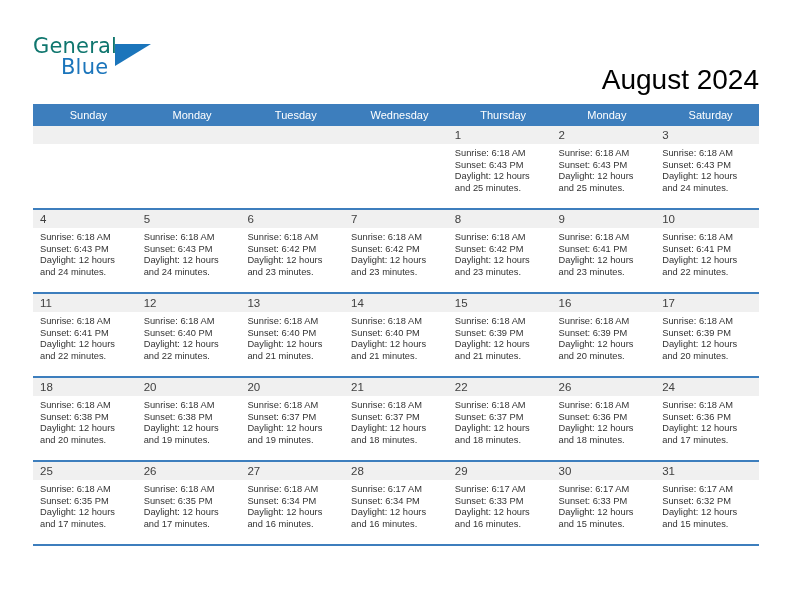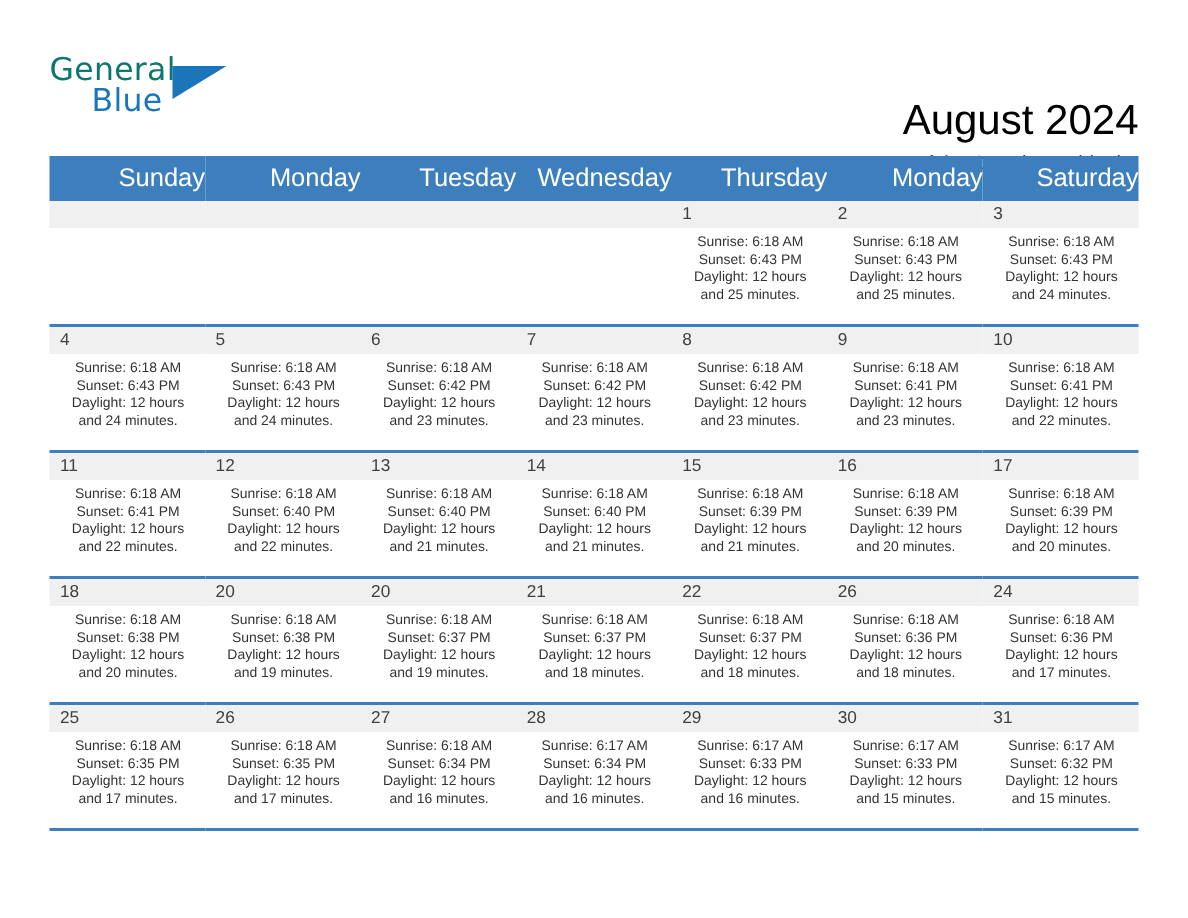--- a/index.html
+++ b/index.html
@@ -90,23 +90,23 @@
     position: absolute;
     left: 33px;
     top: 104px;
     width: 726px;
     border-collapse: collapse;
     table-layout: fixed;
   }
   .calendar th {
     background: #3d7ebd;
     color: #ffffff;
-    font-size: 17px;
+    font-size: 11px;
     font-weight: normal;
-    text-align: right;
+    text-align: center;
     padding: 5px 0 5px 7px;
     height: 12px;
     border: none;
   }
   .calendar td {
     width: 103.71px;
     height: 82px;
     vertical-align: top;
     padding: 0;
     border: none;
@@ -126,21 +126,20 @@
     line-height: 15px;
   }
   .cell-empty .daynum-band {
     background: #f0f0f0;
   }
   .cell-body {
     padding: 4px 6px 0 7px;
     font-size: 9.3px;
     line-height: 11.6px;
     color: #333333;
-    text-align: center;
   }
   .cell-body div {
     white-space: nowrap;
   }
 </style>
 </head>
 <body>
 
 <div class="page">
 

